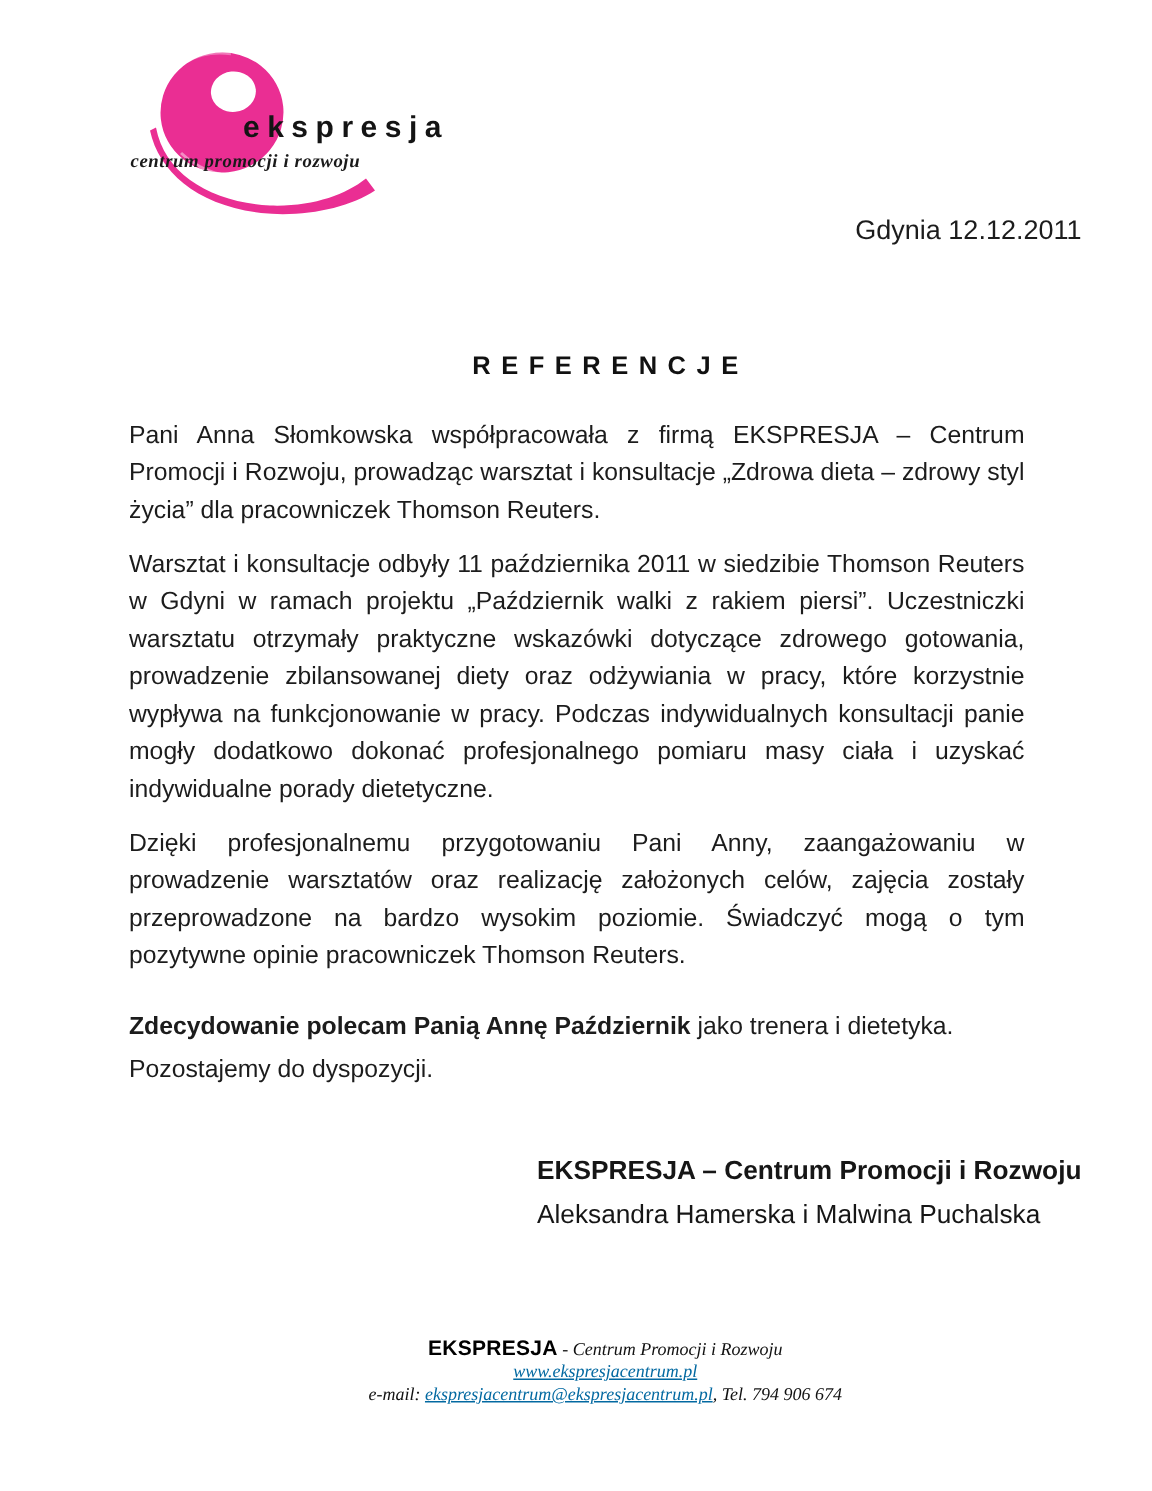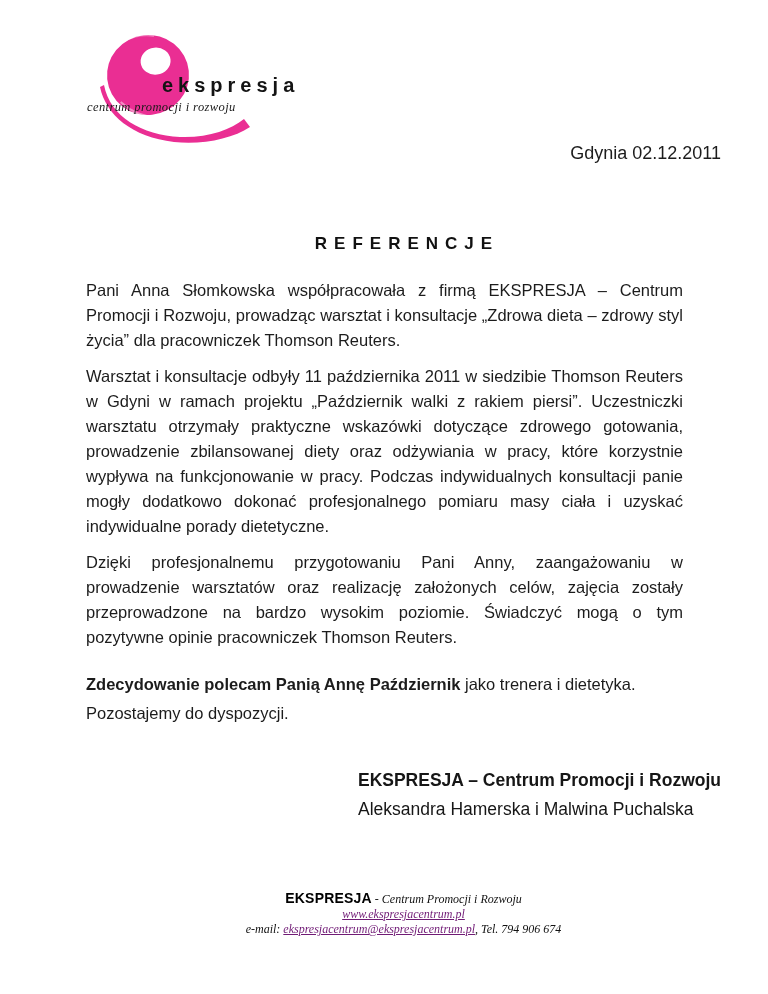--- a/index.html
+++ b/index.html
@@ -15,21 +15,21 @@
   .logo-svg { position:absolute; left:80px; top:25px; width:220px; height:120px; }
   .logo-word {
     position:absolute; left:162px; top:74px;
     font-family:"Liberation Sans", sans-serif;
     font-weight:800; font-size:20px; letter-spacing:5px; color:#141414;
     white-space:nowrap;
   }
   .logo-sub {
     position:absolute; left:87px; top:100px;
     font-family:"Liberation Serif", serif;
-    font-style:italic; font-weight:normal; font-size:12.5px; color:#1a1a1a;
+    font-style:italic; font-weight:bold; font-size:12.5px; color:#1a1a1a;
     letter-spacing:0.4px; white-space:nowrap;
   }
 
   
   .date-line {
     position:absolute; right:86px; top:143px;
     font-size:18px; color:#1c1c1c;
   }
   .doc-title {
     position:absolute; left:0; right:0; top:234px; margin:0;
@@ -58,42 +58,42 @@
   
   .footer {
     position:absolute; left:0; right:0; top:891px; text-align:center;
     font-family:"Liberation Serif", serif; font-style:italic;
     font-size:12px; line-height:15px; color:#111;
   }
   .footer-brand {
     font-family:"Liberation Sans", sans-serif; font-style:normal;
     font-weight:800; font-size:14px; letter-spacing:0.2px; color:#000;
   }
-  .footer a { color:#701a75; text-decoration:underline; }
+  .footer a { color:#0369a1; text-decoration:underline; }
 </style>
 </head>
 <body>
 
 <div class="page">
 
   <div>
     <svg class="logo-svg" viewBox="0 0 220 120" xmlns="http://www.w3.org/2000/svg" aria-hidden="true">
       <g transform="rotate(-6 68 50)">
         <ellipse cx="68" cy="50" rx="41" ry="40" fill="#EA2E93"></ellipse>
         <ellipse cx="77" cy="37" rx="15" ry="13.5" fill="#ffffff"></ellipse>
         <path d="M38,74 Q52,90 72,93" stroke="#ffffff" stroke-width="2" fill="none" opacity="0.45"></path>
         <path d="M48,14 Q62,8 78,12" stroke="#ffffff" stroke-width="1.5" fill="none" opacity="0.35"></path>
       </g>
       <path fill="#EA2E93" d="M24,60 C30,92 62,110 100,112 C128,113 150,105 164,94 L170,102 C152,114 122,120 94,117 C52,112 26,90 20,62 Z"></path>
     </svg>
     <div class="logo-word">ekspresja</div>
     <div class="logo-sub">centrum promocji i rozwoju</div>
   </div>
 
-  <div class="date-line">Gdynia 02.12.2011</div>
+  <div class="date-line">Gdynia 12.12.2011</div>
 
   <h1 class="doc-title">REFERENCJE</h1>
 
   <div class="content">
     <p class="p1">Pani Anna Słomkowska współpracowała z firmą EKSPRESJA – Centrum Promocji i Rozwoju, prowadząc warsztat i konsultacje „Zdrowa dieta – zdrowy styl życia” dla pracowniczek Thomson Reuters.</p>
     <p class="p2">Warsztat i konsultacje odbyły 11 października 2011 w siedzibie Thomson Reuters w Gdyni w ramach projektu „Październik walki z rakiem piersi”. Uczestniczki warsztatu otrzymały praktyczne wskazówki dotyczące zdrowego gotowania, prowadzenie zbilansowanej diety oraz odżywiania w pracy, które korzystnie wypływa na funkcjonowanie w pracy. Podczas indywidualnych konsultacji panie mogły dodatkowo dokonać profesjonalnego pomiaru masy ciała i uzyskać indywidualne porady dietetyczne.</p>
     <p class="p3">Dzięki profesjonalnemu przygotowaniu Pani Anny, zaangażowaniu w prowadzenie warsztatów oraz realizację założonych celów, zajęcia zostały przeprowadzone na bardzo wysokim poziomie. Świadczyć mogą o tym pozytywne opinie pracowniczek Thomson Reuters.</p>
     <p class="recommend"><strong>Zdecydowanie polecam Panią Annę Październik</strong><span> jako trenera i dietetyka.</span></p>
     <p class="closing">Pozostajemy do dyspozycji.</p>
   </div>

